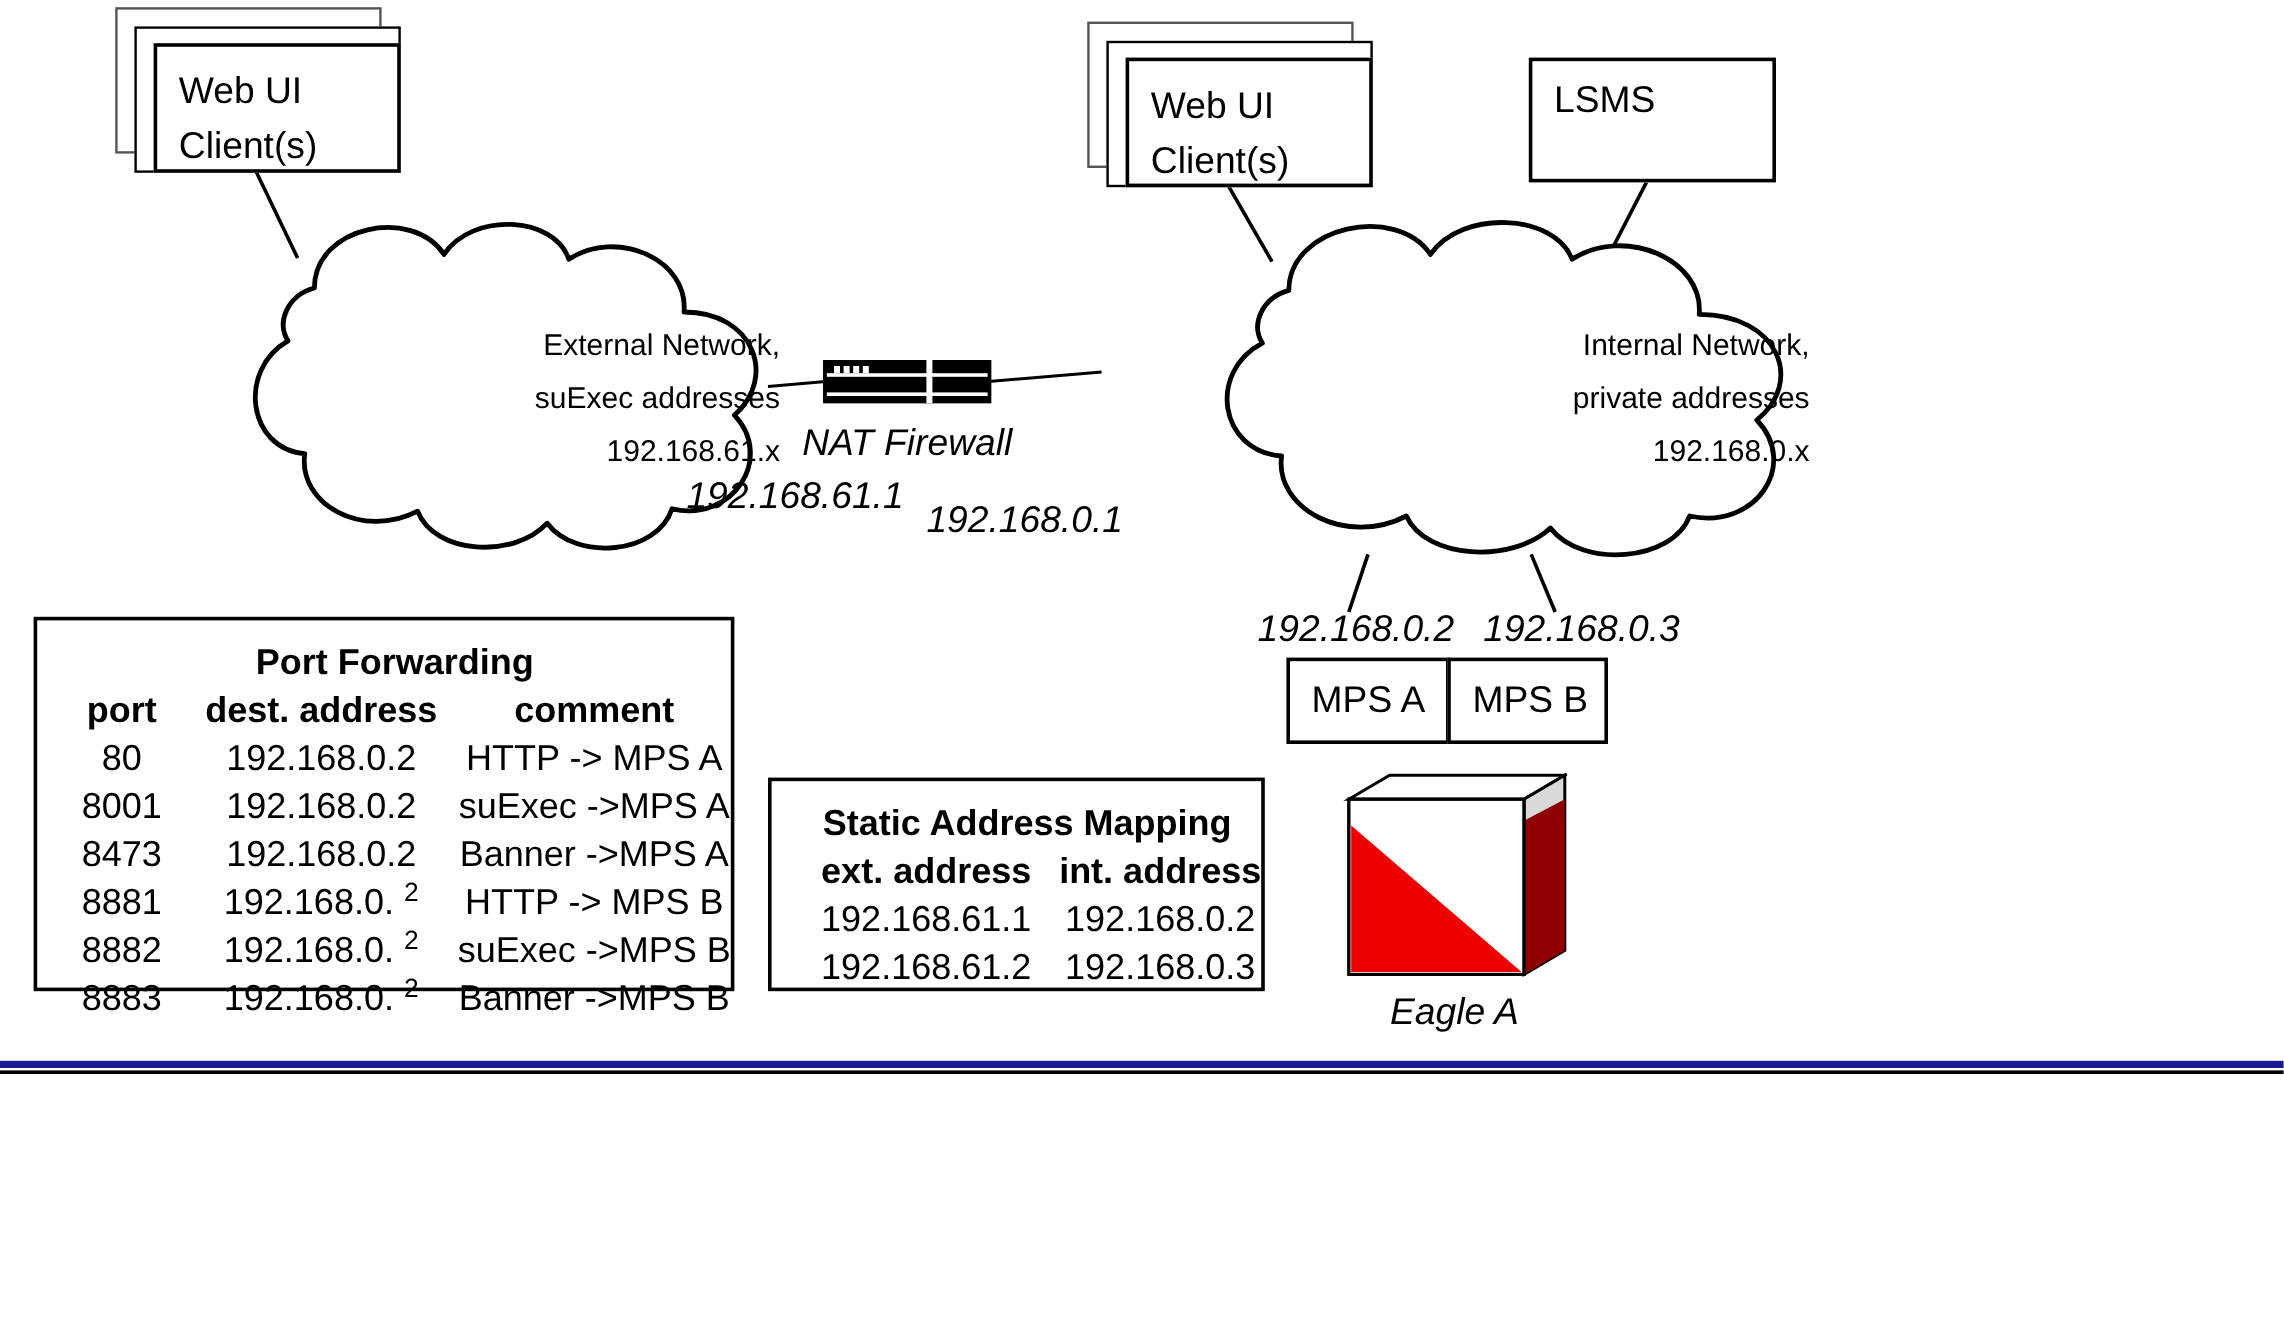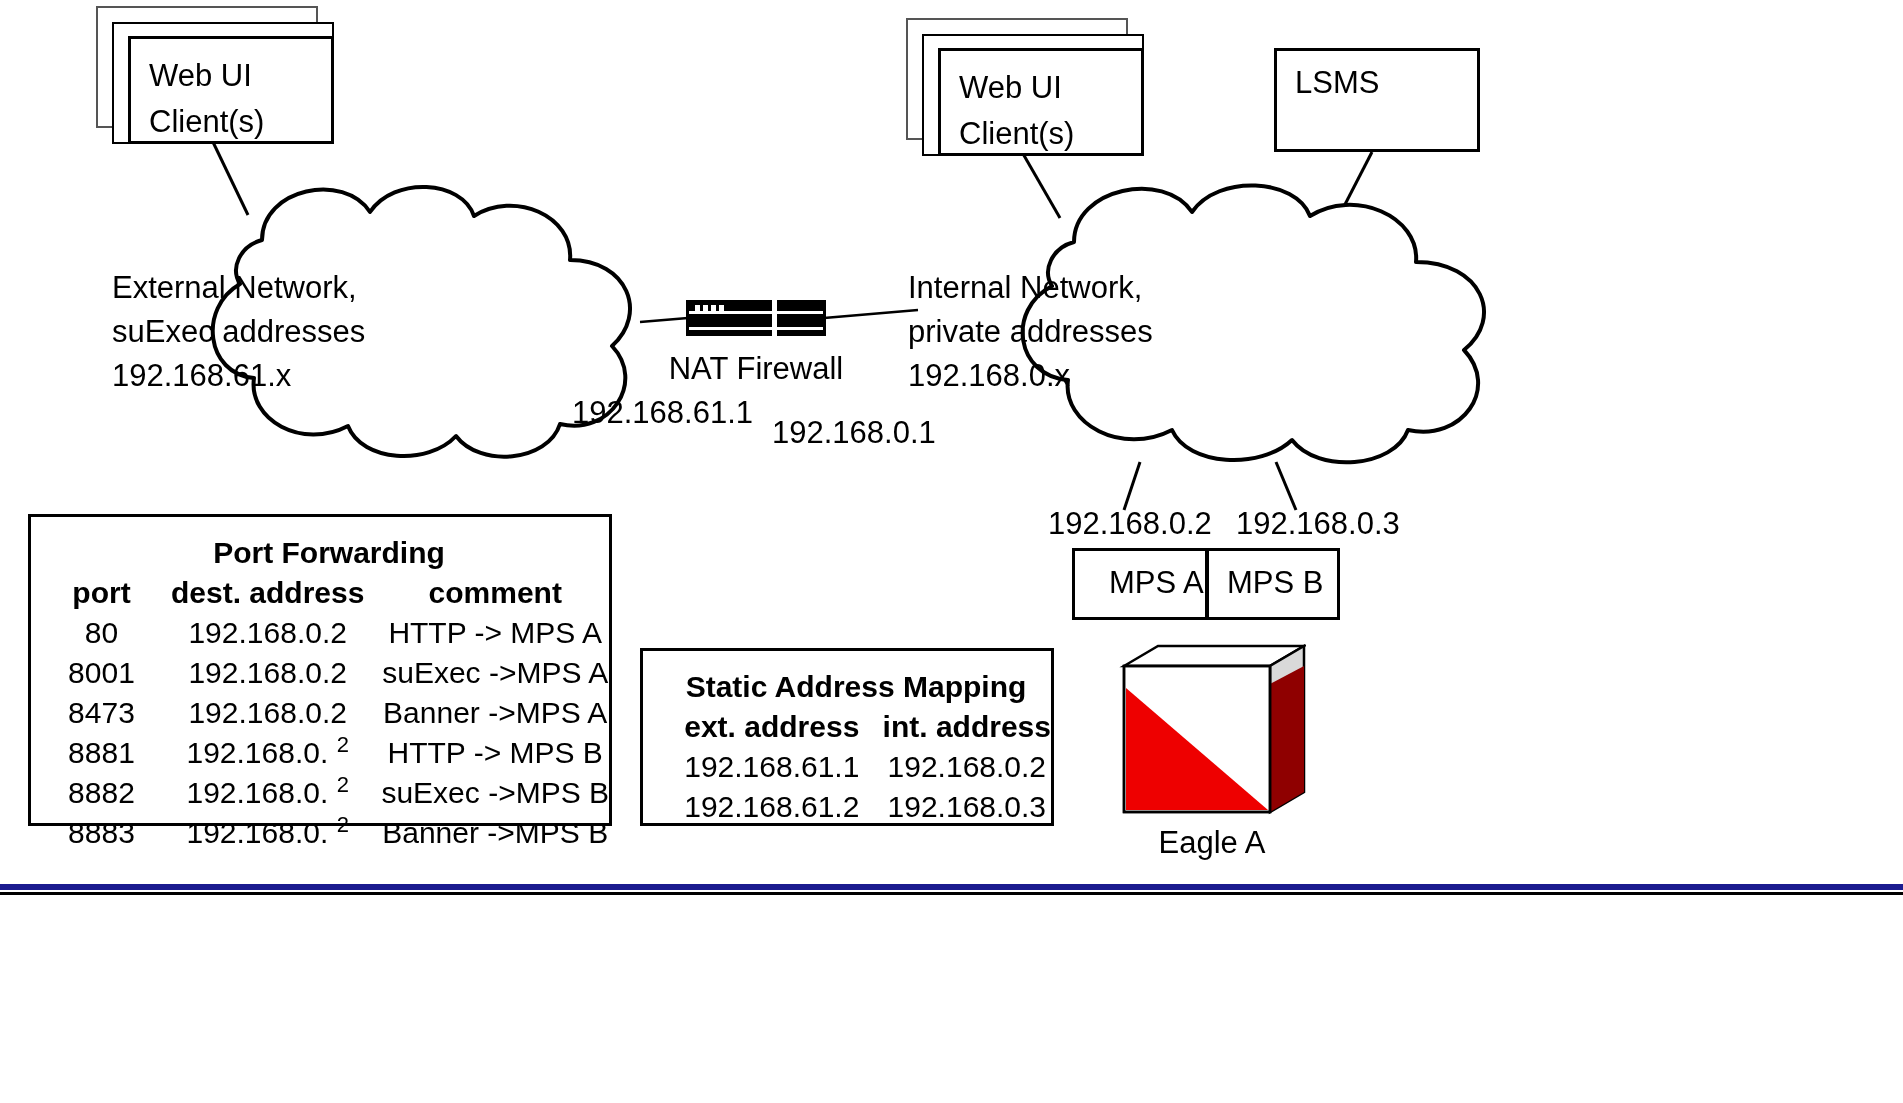--- a/index.html
+++ b/index.html
@@ -27,43 +27,43 @@
   .plainbox{
     position:absolute;border:3px solid #000;background:#fff;box-sizing:border-box;
     display:flex;align-items:flex-start;justify-content:flex-start;
   }
   .plainbox span{font-size:31px;padding:14px 0 0 18px;white-space:nowrap;}
 
   
   .cloudwrap{position:absolute;}
   .cloudwrap svg{display:block;overflow:visible;}
   .cloudtext{
-    position:absolute;left:0;right:0;text-align:left;
-    font-size:31px;line-height:44px;pointer-events:none;
+    position:absolute;left:0;right:0;text-align:right;
+    font-size:25px;line-height:44px;pointer-events:none;
   }
 
   
   .fw{position:absolute;}
   .fw .unit{
     position:absolute;left:0;top:0;width:100%;height:100%;
     background:#000;border:3px solid #000;box-sizing:border-box;
   }
   .fw .facebar{
     position:absolute;left:3px;right:3px;background:#fff;height:3px;
   }
   .fw .leds{
     position:absolute;left:9px;top:5px;display:flex;gap:3px;
   }
   .fw .leds i{display:block;width:5px;height:6px;background:#fff;}
   .fw .split{
     position:absolute;top:0;bottom:0;width:5px;background:#fff;
   }
 
   
-  .txt{position:absolute;font-size:31px;line-height:42px;white-space:nowrap;}
+  .txt{position:absolute;font-size:31px;line-height:42px;white-space:nowrap;font-style:italic;}
   .txt.center{text-align:center;}
 
   
   .infobox{position:absolute;border:3px solid #000;background:#fff;box-sizing:border-box;}
   .infobox .grid{padding:16px 0 0 18px;text-align:center;}
   .infobox .ttl{font-size:30px;font-weight:bold;line-height:40px;white-space:nowrap;}
   .infobox table{border-collapse:collapse;}
   .infobox td{
     font-size:30px;line-height:40px;padding:0;white-space:nowrap;vertical-align:top;
   }
@@ -180,21 +180,21 @@
     <div class="split" style="left:86px;"></div>
   </div>
 
   <div class="txt center" style="left:606px;top:348px;width:300px;">NAT Firewall</div>
   <div class="txt" style="left:572px;top:392px;">192.168.61.1</div>
   <div class="txt" style="left:772px;top:412px;">192.168.0.1</div>
 
   <div class="txt" style="left:1048px;top:503px;">192.168.0.2</div>
   <div class="txt" style="left:1236px;top:503px;">192.168.0.3</div>
 
-  <div class="plainbox" style="left:1072px;top:548px;width:136px;height:72px;padding-left:16px;">
+  <div class="plainbox" style="left:1072px;top:548px;width:136px;height:72px;">
     <span>MPS A</span>
   </div>
   <div class="plainbox" style="left:1206px;top:548px;width:134px;height:72px;">
     <span>MPS B</span>
   </div>
 
   <div class="eagle" style="left:1118px;top:644px;width:188px;height:172px;">
     <svg width="188" height="172" viewBox="0 0 188 172">
 
       <polygon points="6,22 40,2 186,2 152,22" fill="#ffffff" stroke="#000" stroke-width="2.5"></polygon>

